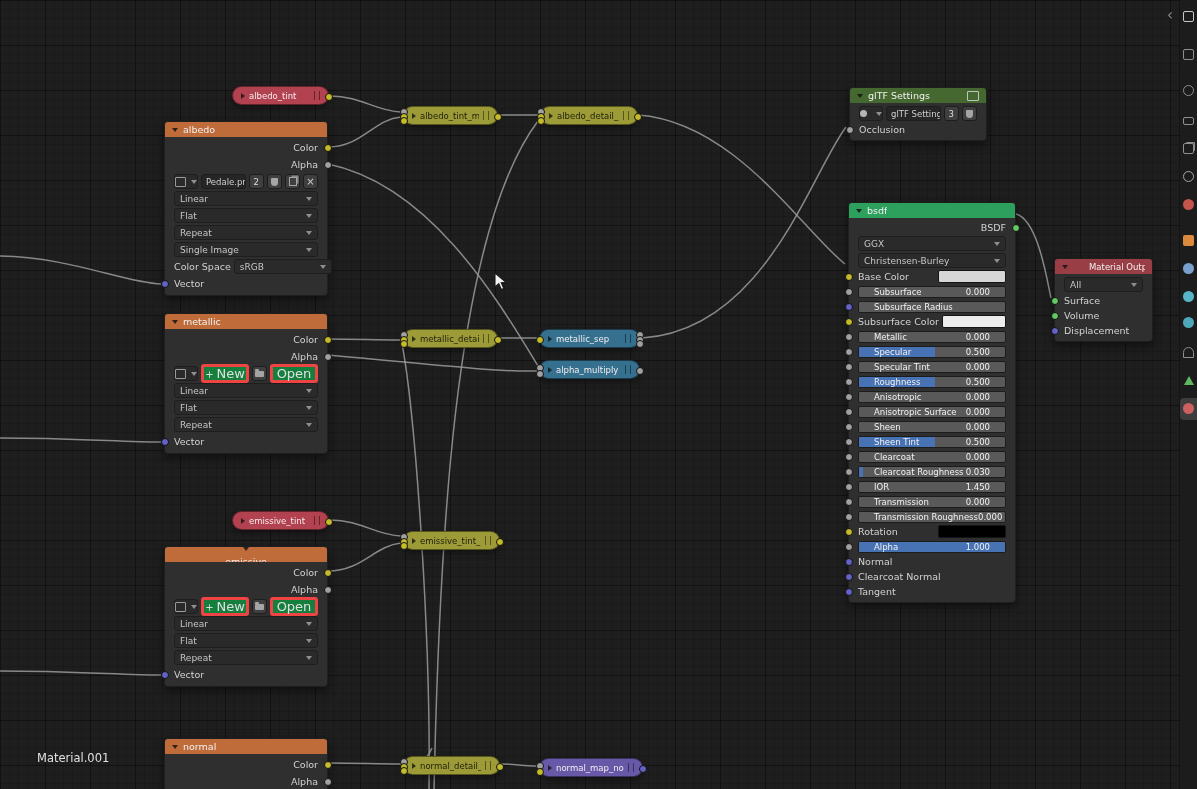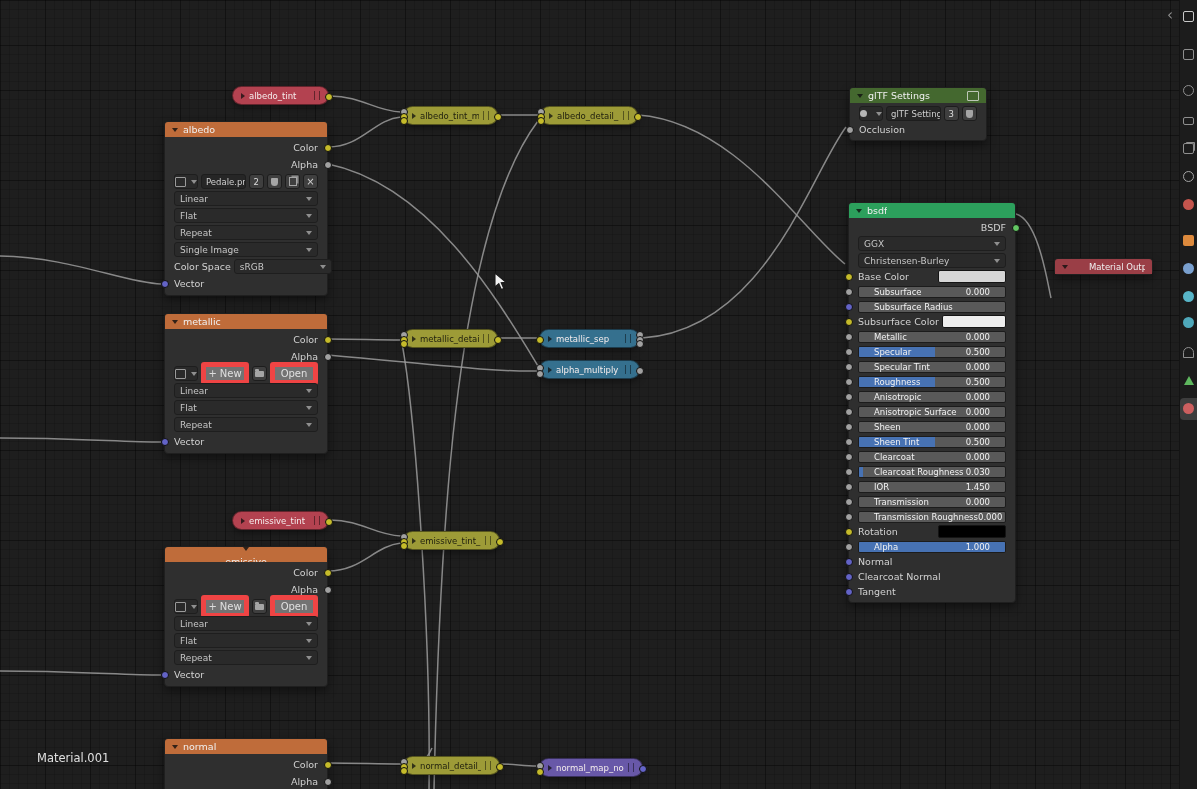--- a/index.html
+++ b/index.html
@@ -47,21 +47,21 @@
   .namefield{flex:1;height:13px;background:#262626;border:1px solid #1d1d1d;border-radius:3px;display:flex;align-items:center;
     padding:0 4px;color:#cfcfcf;font-size:8.5px;white-space:nowrap;overflow:hidden;}
   .badge{height:13px;background:#3f3f3f;border:1px solid #1d1d1d;border-radius:3px;display:flex;align-items:center;padding:0 4px;color:#ddd;font-size:8.5px;}
   .mini{flex:0 0 13px;height:13px;background:#3f3f3f;border:1px solid #1d1d1d;border-radius:3px;display:flex;align-items:center;justify-content:center;color:#c9c9c9;}
   .shield{width:7px;height:8px;background:#a5a5a5;border-radius:1px 1px 4px 4px;}
   .pages{width:6px;height:7px;border:1px solid #a5a5a5;box-shadow:2px -2px 0 -0.5px #8a8a8a;}
   .folder{width:9px;height:6px;background:#a5a5a5;border-radius:1px;position:relative;}
   .folder::before{content:"";position:absolute;top:-2px;left:0;width:4px;height:2px;background:#a5a5a5;border-radius:1px 1px 0 0;}
   .xg::before{content:"×";font-size:10px;line-height:1;color:#cfcfcf;}
   .plus::before{content:"+";font-size:10px;line-height:1;color:#dcdcdc;margin-right:3px;}
-  .btn{flex:1;height:13px;background:#737373;border:5px solid #ef4444;border-radius:3px;display:flex;align-items:center;justify-content:center;color:#e0e0e0;font-size:10px;}
+  .btn{flex:1;height:13px;background:#15803d;border:3px solid #ef4444;border-radius:3px;display:flex;align-items:center;justify-content:center;color:#e0e0e0;font-size:13px;}
 
   .slider{flex:1;height:12px;background:#595959;border:1px solid #1c1c1c;border-radius:2px;position:relative;overflow:hidden;
     display:flex;align-items:center;justify-content:space-between;padding:0 15px;box-sizing:border-box;}
   .fill{position:absolute;left:0;top:0;bottom:0;background:#4772b3;}
   .sl,.sv{position:relative;font-size:8.5px;color:#f2f2f2;white-space:nowrap;z-index:1;}
   .swatch{margin-left:auto;width:66px;height:11px;border:1px solid #141414;border-radius:2px;}
 
   .pill{position:absolute;z-index:2;height:19px;border-radius:10px;display:flex;align-items:center;gap:4px;
     padding:0 8px;box-sizing:border-box;font-size:8.5px;box-shadow:0 3px 7px rgba(0,0,0,.4);border:1px solid rgba(0,0,0,.45);}
   .ptri{width:0;height:0;border-top:3.5px solid transparent;border-bottom:3.5px solid transparent;border-left:4.5px solid rgba(15,15,15,.75);}
@@ -603,20 +603,40 @@
           <span class="plabel">Tangent</span>
         </div>
     </div>
   </div>
 
   <div class="node" style="left:1054px;top:258px;width:97px">
     <div class="nhdr" style="background: rgb(154, 62, 70); gap: 21px;">
       <span class="tri"></span>
       <span class="nhdr-t" style="font-size:8.5px">Material Output</span>
     </div>
+    <div class="nbody">
+      <div class="prow drow">
+          <div class="dd">
+            <span>All</span>
+            <span class="chev"></span>
+          </div>
+        </div>
+      <div class="prow brow">
+          <span class="sock s-green s-l"></span>
+          <span class="plabel">Surface</span>
+        </div>
+      <div class="prow brow">
+          <span class="sock s-green s-l"></span>
+          <span class="plabel">Volume</span>
+        </div>
+      <div class="prow brow">
+          <span class="sock s-vector s-l"></span>
+          <span class="plabel">Displacement</span>
+        </div>
+    </div>
   </div>
 
   <div id="material-label">Material.001</div>
 
   <span class="chevL" style="right:24px;top:8px"></span>
 
   <div id="props-tabs">
     <div class="tab" style="top:10px">
         <span class="ic ic-outline" style="border-color:#c9c9c9"></span>
       </div>

